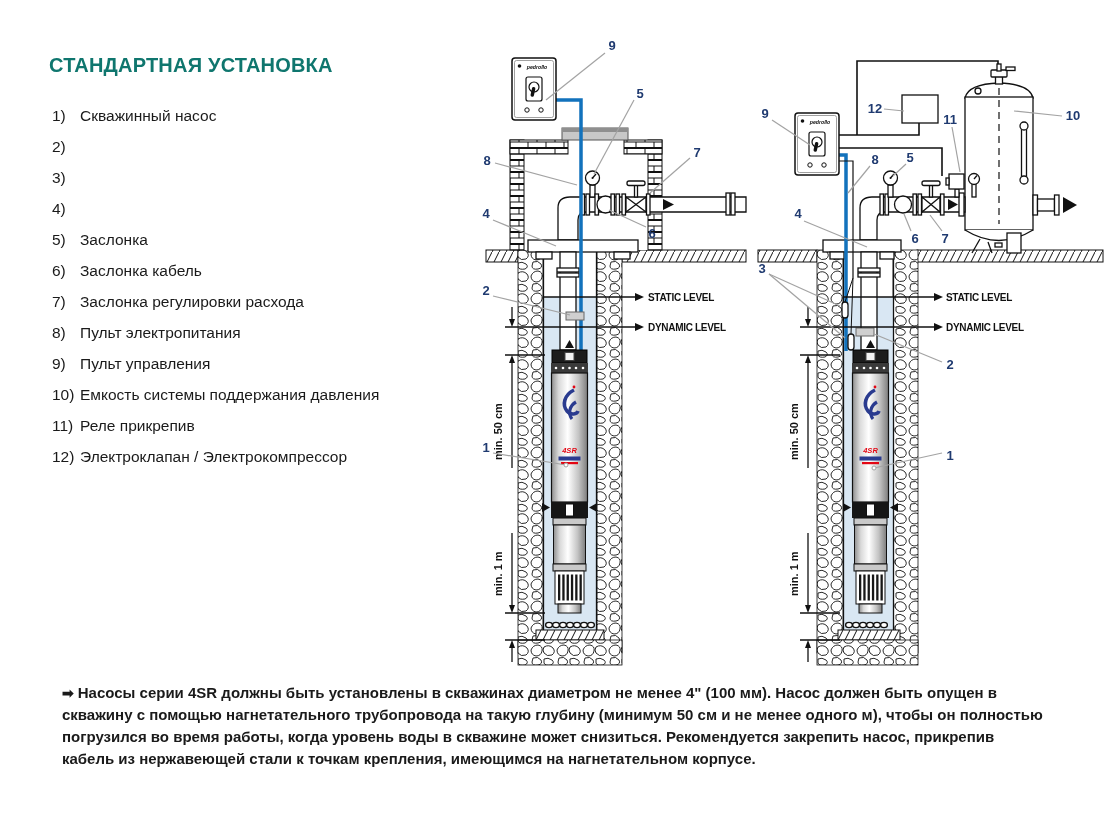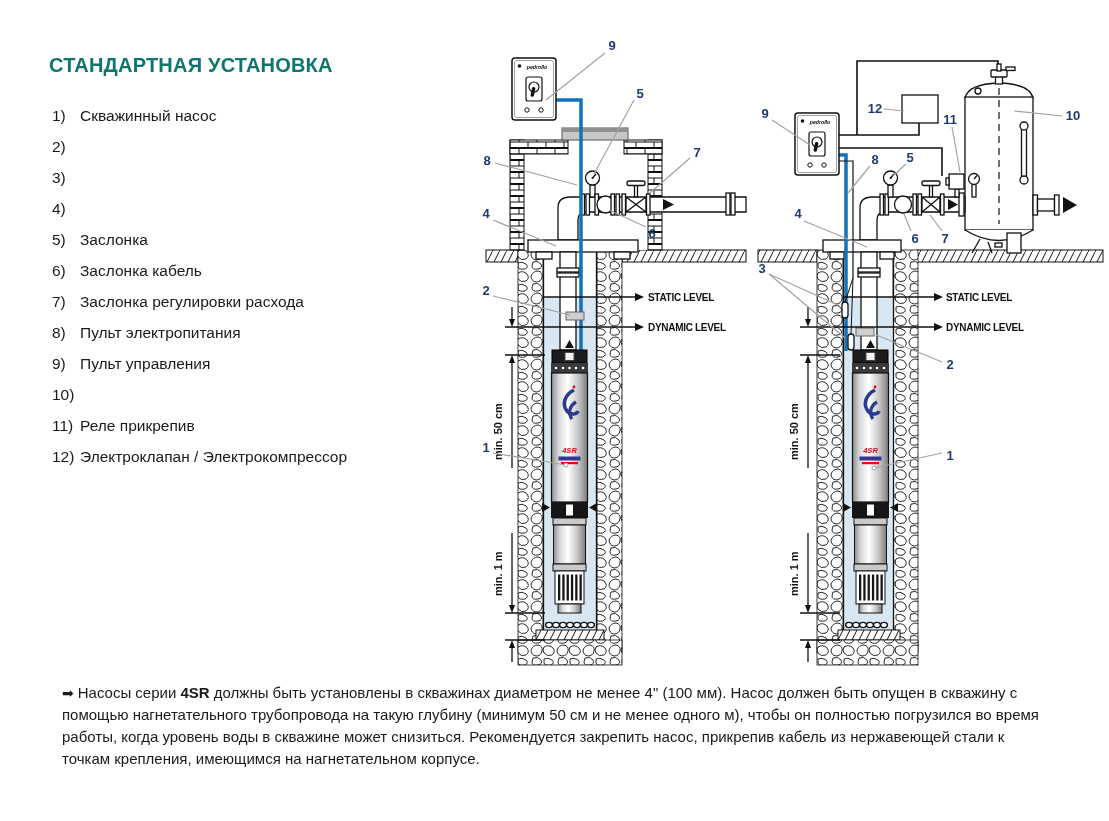--- a/index.html
+++ b/index.html
@@ -6,21 +6,21 @@
   .page{position:relative;width:1109px;height:821px;background:#fff;overflow:hidden;
         font-family:"Liberation Sans",sans-serif;color:#1a1a1a;}
   .title{position:absolute;left:49px;top:54px;margin:0;font-size:20px;font-weight:bold;
          color:#0f766e;letter-spacing:.2px;}
   .parts-list{position:absolute;left:52px;top:100px;width:420px;margin:0;padding:0;list-style:none;}
   .parts-list li{display:flex;height:31px;align-items:center;font-size:15.5px;}
   .parts-list .num{width:28px;flex:0 0 28px;}
   .diagram{position:absolute;top:28px;}
   .diagram-left{left:478px;}
   .diagram-right{left:752px;}
-  .note{position:absolute;left:62px;top:682px;width:988px;margin:0;font-size:15px;line-height:22px;}
+  .note{position:absolute;left:62px;top:682px;width:988px;margin:0;font-size:15px;line-height:22px;font-weight:bold;}
   .note .note-arrow{font-size:14px;margin-right:4px;}
   svg text{font-family:"Liberation Sans",sans-serif;}
   .co{fill:#1f3a70;font-size:13px;font-weight:bold;}
   .lvl{fill:#111;font-size:10px;font-weight:bold;letter-spacing:-.3px;}
   .dim{fill:#111;font-size:11px;font-weight:bold;}
   .ldr{stroke:#a3a3a3;stroke-width:1.2;fill:none;}
   .ln{stroke:#111;stroke-width:1.3;fill:none;}
   .pw{fill:#fff;stroke:#111;stroke-width:1.3;}
 </style>
 </head>
@@ -59,20 +59,21 @@
     <li>
         <span class="num">8)</span>
         <span>Пульт электропитания</span>
       </li>
     <li>
         <span class="num">9)</span>
         <span>Пульт управления</span>
       </li>
     <li>
         <span class="num">10)</span>
+        <span>Емкость системы поддержания давления</span>
       </li>
     <li>
         <span class="num">11)</span>
         <span>Реле прикрепив</span>
       </li>
     <li>
         <span class="num">12)</span>
         <span>Электроклапан / Электрокомпрессор</span>
       </li>
   </ol>

